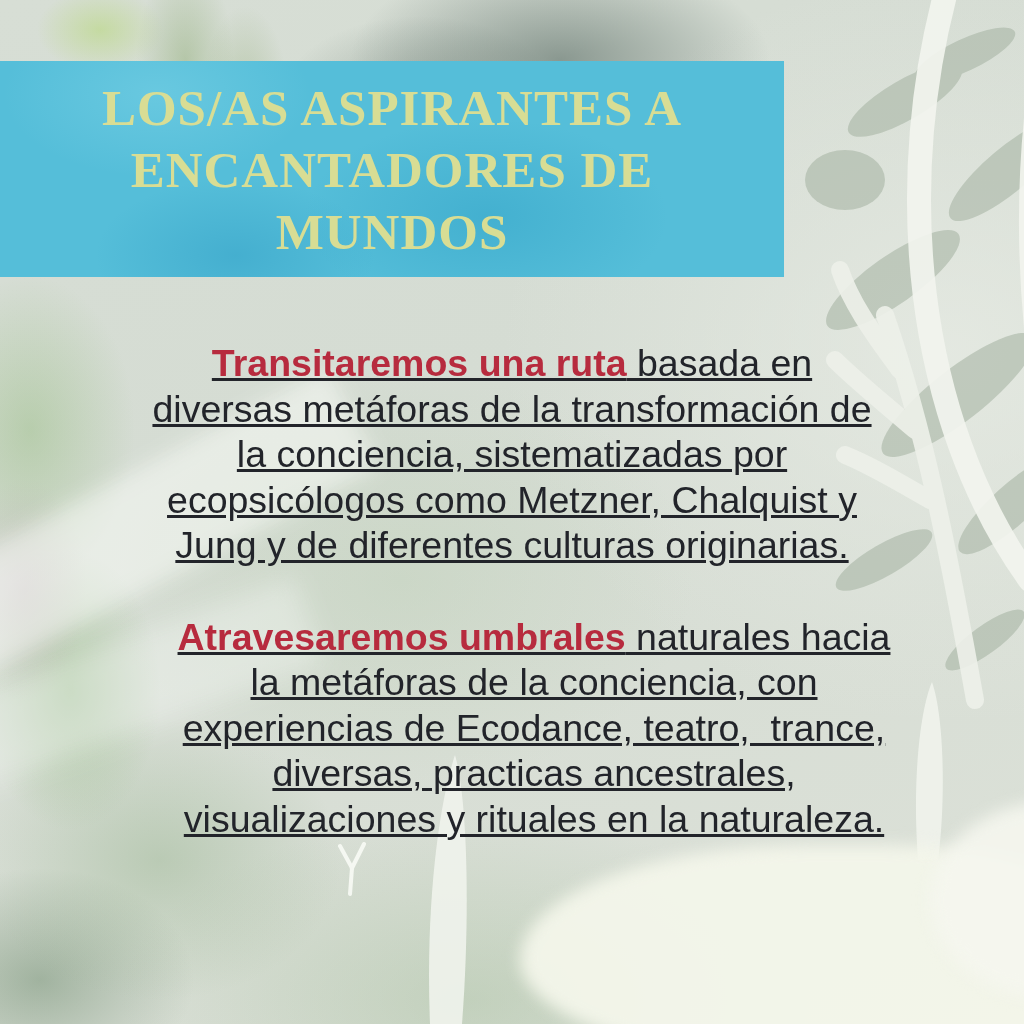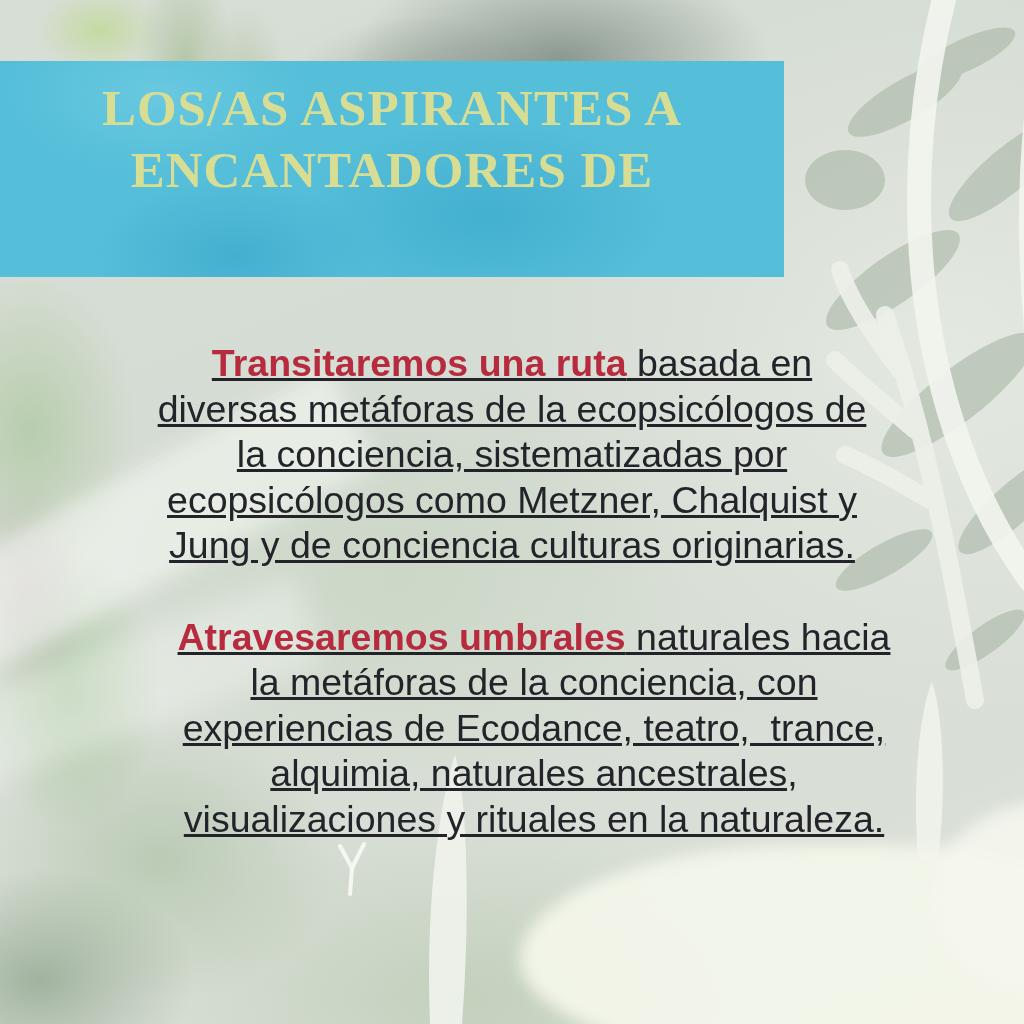--- a/index.html
+++ b/index.html
@@ -103,33 +103,34 @@
     </g>
   </svg>
 
   <div class="blob b1"></div>
   <div class="blob b2"></div>
 
   <div class="banner">
     <h1 class="title">
       <div>LOS/AS ASPIRANTES A</div>
       <div>ENCANTADORES DE</div>
+      <div>MUNDOS</div>
     </h1>
   </div>
 
   <div class="copy">
     <div class="para1">
       <div class="line"><span class="accent">Transitaremos una ruta</span><span> basada en</span></div>
-      <div class="line">diversas metáforas de la ecopsicólogos de</div>
+      <div class="line">diversas metáforas de la transformación de</div>
       <div class="line">la conciencia, sistematizadas por</div>
       <div class="line">ecopsicólogos como Metzner, Chalquist y</div>
-      <div class="line">Jung y de conciencia culturas originarias.</div>
+      <div class="line">Jung y de diferentes culturas originarias.</div>
     </div>
     <div class="para2">
       <div class="line"><span class="accent">Atravesaremos umbrales</span><span> naturales hacia</span></div>
       <div class="line">la metáforas de la conciencia, con</div>
       <div class="line">experiencias de Ecodance, teatro,&nbsp; trance,</div>
-      <div class="line">alquimia, naturales ancestrales,</div>
+      <div class="line">diversas, practicas ancestrales,</div>
       <div class="line">visualizaciones y rituales en la naturaleza.</div>
     </div>
   </div>
 
 </div>
 
 </body></html>

